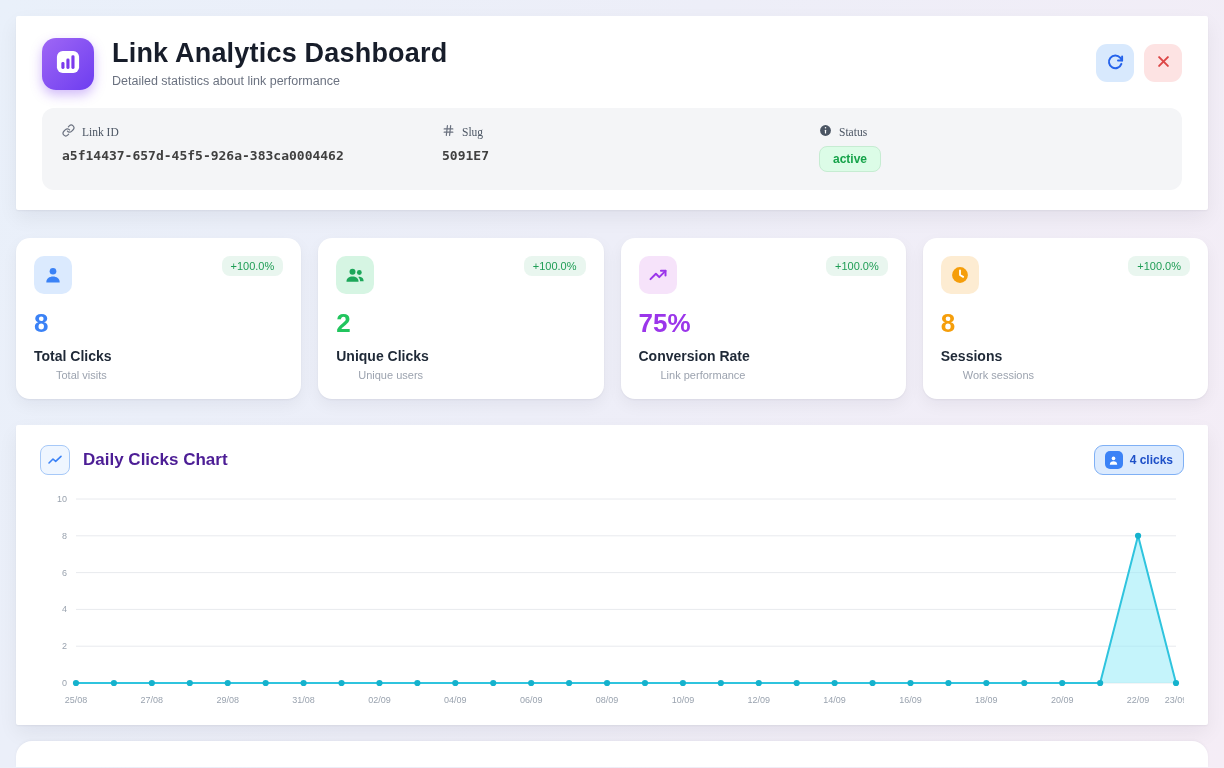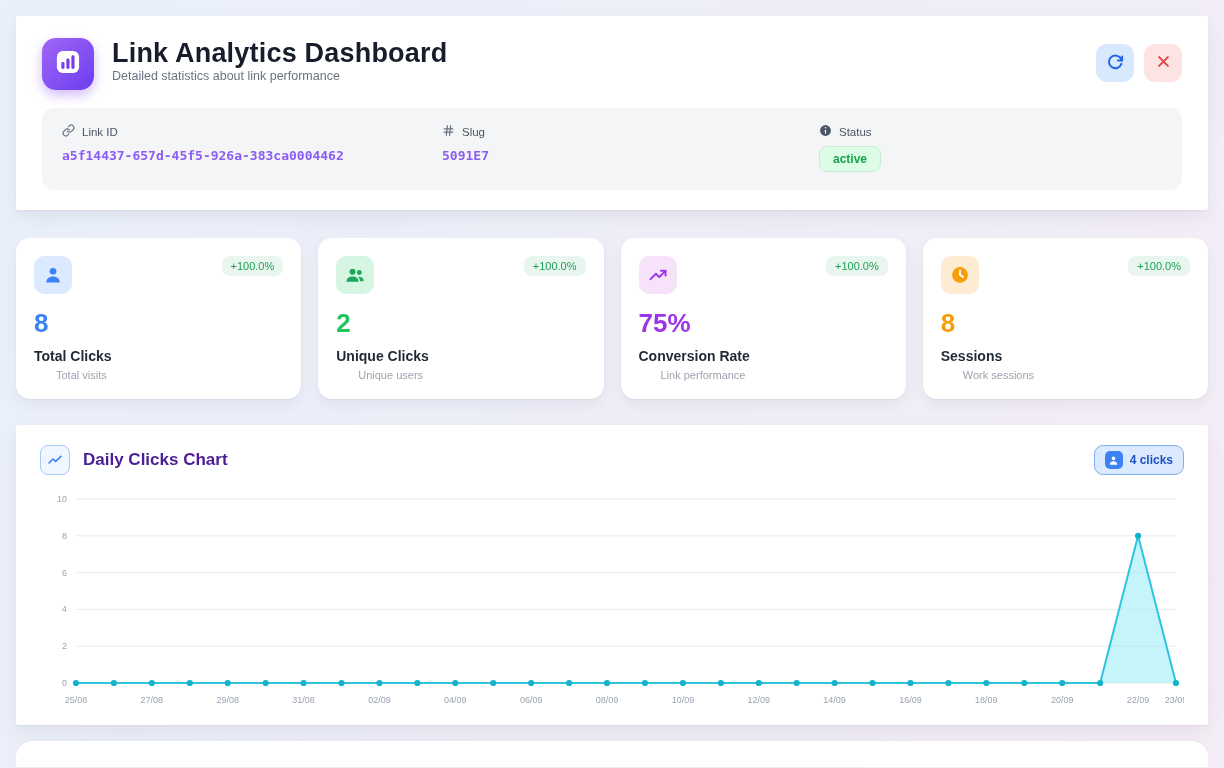--- a/index.html
+++ b/index.html
@@ -14,34 +14,34 @@
 
   
   .header-card { padding:22px 26px 20px; }
   .header-top { display:flex; align-items:flex-start; }
   .app-icon { width:52px;height:52px;border-radius:14px; flex:0 0 auto;
     background:linear-gradient(135deg,#9f67f5,#6d3df0);
     display:flex;align-items:center;justify-content:center;
     box-shadow:0 5px 12px rgba(124,58,237,.35); }
   .header-titles { margin-left:18px; flex:1; }
   .page-title { font-size:27px; font-weight:bold; color:#171d2a; letter-spacing:.2px; }
-  .page-subtitle { font-size:12.5px; color:#6b7280; margin-top:0; }
+  .page-subtitle { font-size:12.5px; color:#6b7280; margin-top:5px; }
   .header-actions { display:flex; gap:10px; padding-top:6px; }
   .icon-btn { width:38px;height:38px;border-radius:11px;border:none;cursor:pointer;
     display:flex;align-items:center;justify-content:center; }
   .refresh-btn { background:#d8e9fd; }
   .close-btn { background:#fde3e3; }
 
   .info-bar { margin-top:18px; background:#f4f5f7; border-radius:12px;
     padding:16px 20px 18px; display:flex; }
   .info-col-1 { width:380px; } .info-col-2 { width:377px; } .info-col-3 { flex:1; }
   .info-label { display:flex; align-items:center; gap:7px;
-    font-size:11.5px; color:#4b5563; }
+    font-size:11.5px; color:#4b5563;font-family:Liberation Serif, serif; }
   .info-value { margin-top:9px; font-family:"DejaVu Sans Mono","Liberation Mono",monospace;
-    font-size:13px; font-weight:bold; color:#8b5cf6; }
+    font-size:13px; font-weight:bold; color:#404040; }
   .status-badge { display:inline-block; margin-top:7px; padding:5px 13px;
     background:#dcfce7; border:1px solid #c6ecd2; border-radius:8px;
     font-size:12px; font-weight:bold; color:#16a34a; }
 
   
   .stats-row { margin-top:28px; display:grid; grid-template-columns:repeat(4,1fr); gap:17px; }
   .stat-card { background:#fff; border-radius:14px; padding:18px;
     box-shadow:0 1px 2px rgba(16,24,40,.05),0 6px 16px rgba(16,24,40,.05); }
   .stat-top { display:flex; align-items:flex-start; justify-content:space-between; }
   .stat-icon-box { width:38px;height:38px;border-radius:10px; background:var(--icon-bg);

